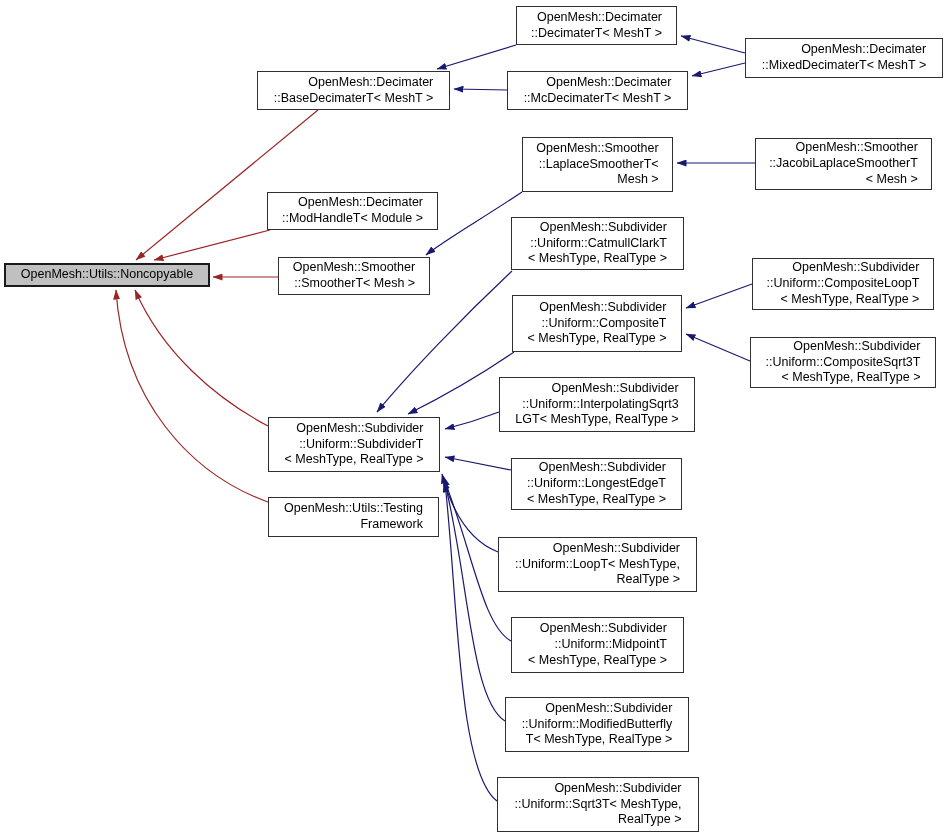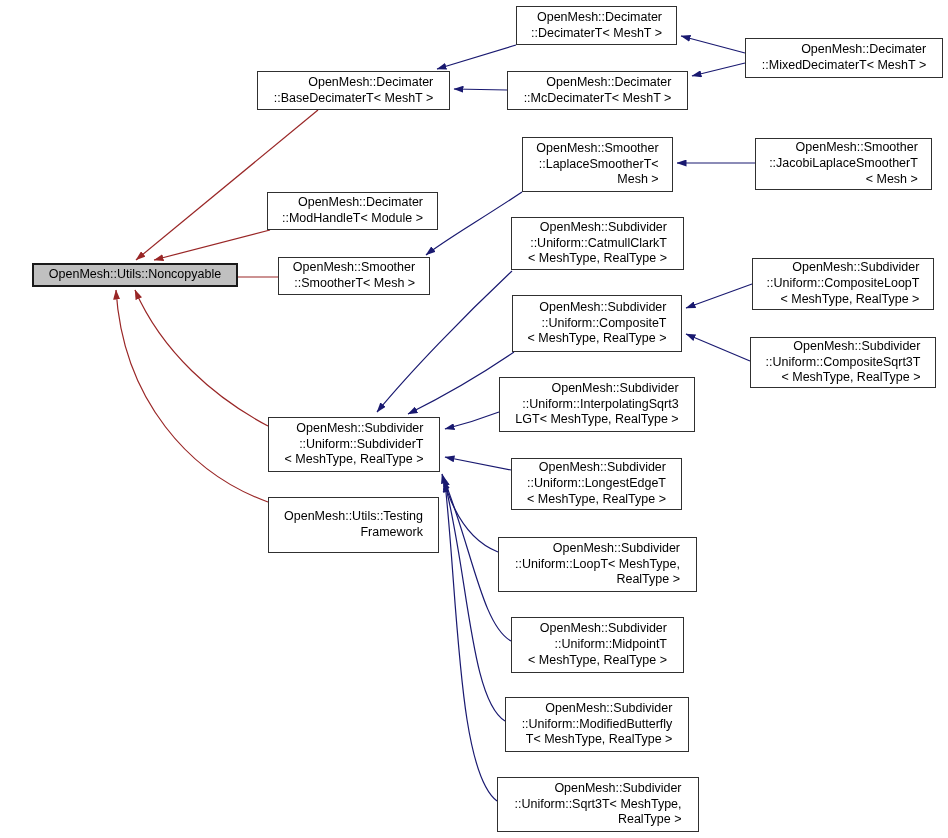--- a/index.html
+++ b/index.html
@@ -88,21 +88,21 @@
     <path class="edge public" d="M 752,284 L 686,308" marker-end="url(#arrow-public)"></path>
     <path class="edge public" d="M 750,361 L 686,334" marker-end="url(#arrow-public)"></path>
     <path class="edge public" d="M 499,412 C 478,420 461,425 445,429" marker-end="url(#arrow-public)"></path>
     <path class="edge public" d="M 511,470 L 445,457" marker-end="url(#arrow-public)"></path>
     <path class="edge public" d="M 498,552 C 470,541 452,512 442,474" marker-end="url(#arrow-public)"></path>
     <path class="edge public" d="M 511,641 C 482,625 472,548 443,477" marker-end="url(#arrow-public)"></path>
     <path class="edge public" d="M 505,721 C 470,700 468,570 444,480" marker-end="url(#arrow-public)"></path>
     <path class="edge public" d="M 497,801 C 458,772 458,600 445,483" marker-end="url(#arrow-public)"></path>
   </svg>
 
-  <div class="node highlight" style="left:4px;   top:263px; width:206px; height:24px;margin-left:28px;">OpenMesh::Utils::Noncopyable</div>
+  <div class="node highlight" style="left:4px;   top:263px; width:206px; height:24px;">OpenMesh::Utils::Noncopyable</div>
   <div class="node" style="left:257px; top:71px;  width:193px; height:39px;">OpenMesh::Decimater
 ::BaseDecimaterT&lt; MeshT &gt;</div>
   <div class="node" style="left:516px; top:6px;   width:161px; height:39px;">OpenMesh::Decimater
 ::DecimaterT&lt; MeshT &gt;</div>
   <div class="node" style="left:507px; top:71px;  width:181px; height:39px;">OpenMesh::Decimater
 ::McDecimaterT&lt; MeshT &gt;</div>
   <div class="node" style="left:745px; top:38px;  width:198px; height:40px;">OpenMesh::Decimater
 ::MixedDecimaterT&lt; MeshT &gt;</div>
   <div class="node" style="left:522px; top:137px; width:151px; height:55px;">OpenMesh::Smoother
 ::LaplaceSmootherT&lt;
@@ -125,21 +125,21 @@
 &lt; MeshType, RealType &gt;</div>
   <div class="node" style="left:750px; top:337px; width:186px; height:51px;">OpenMesh::Subdivider
 ::Uniform::CompositeSqrt3T
 &lt; MeshType, RealType &gt;</div>
   <div class="node" style="left:499px; top:377px; width:196px; height:55px;">OpenMesh::Subdivider
 ::Uniform::InterpolatingSqrt3
 LGT&lt; MeshType, RealType &gt;</div>
   <div class="node" style="left:268px; top:417px; width:172px; height:55px;">OpenMesh::Subdivider
 ::Uniform::SubdividerT
 &lt; MeshType, RealType &gt;</div>
-  <div class="node" style="left:268px; top:497px; width:171px; height:56px;">OpenMesh::Utils::Testing
+  <div class="node" style="left:268px; top:497px; width:171px; height:40px;">OpenMesh::Utils::Testing
 Framework</div>
   <div class="node" style="left:511px; top:458px; width:171px; height:52px;">OpenMesh::Subdivider
 ::Uniform::LongestEdgeT
 &lt; MeshType, RealType &gt;</div>
   <div class="node" style="left:498px; top:537px; width:199px; height:55px;">OpenMesh::Subdivider
 ::Uniform::LoopT&lt; MeshType,
 RealType &gt;</div>
   <div class="node" style="left:511px; top:617px; width:173px; height:56px;">OpenMesh::Subdivider
 ::Uniform::MidpointT
 &lt; MeshType, RealType &gt;</div>

